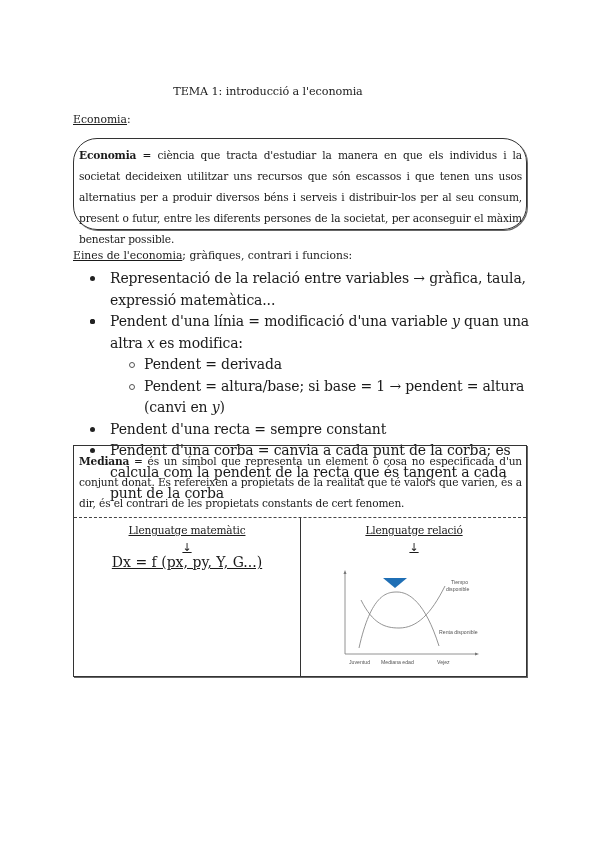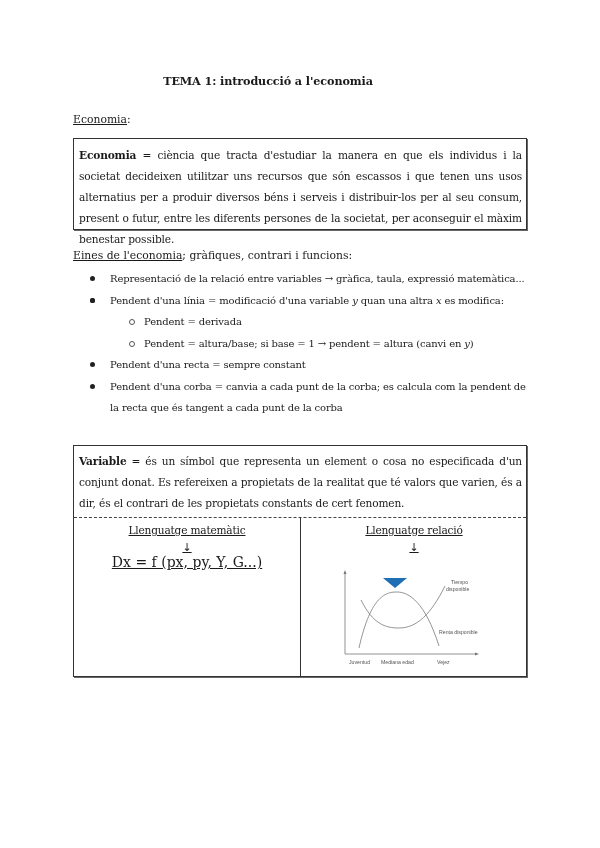--- a/index.html
+++ b/index.html
@@ -4,38 +4,38 @@
   <style>
     html, body { margin: 0; padding: 0; background: #ffffff; }
     body {
       width: 600px; height: 848px; position: relative; overflow: hidden;
       font-family: "DejaVu Serif", "Liberation Serif", serif;
       color: #1a1a1a;
       font-size: 10.6px;
     }
     .page { position: absolute; left: 0; top: 0; width: 600px; height: 848px; }
     .title {
-      position: absolute; top: 74px; left: 0; width: 536px; text-align: center;
-      font-weight: bold; font-size: 11.2px; letter-spacing: -0.1px;
+      position: absolute; top: 85px; left: 0; width: 536px; text-align: center;
+      font-weight: normal; font-size: 11.2px; letter-spacing: -0.1px;
     }
     .section-heading {
       position: absolute; left: 73px; font-size: 10.8px;
     }
     .section-heading u { text-decoration: underline; }
     .box {
       position: absolute; border: 1.5px solid #333; box-sizing: border-box;
       box-shadow: 1px 1px 0 #666;
     }
-    .box-eco { left: 73px; top: 138px; width: 454px; height: 92px; padding: 6px 4px 0 5px; }
+    .box-eco { left: 73px; top: 138px; width: 454px; height: 92px; padding: 6px 4px 0 5px; border-radius: 24px; }
     .para {
       text-align: justify; line-height: 21px; font-size: 10.6px; letter-spacing: -0.15px;
     }
     .para b { font-weight: bold; }
     .list { position: absolute; left: 73px; top: 268px; width: 460px; }
-    .li { position: relative; line-height: 21.5px; font-size: 10px; letter-spacing: -0.15px; }
+    .li { position: relative; line-height: 21.5px; font-size: 14px; letter-spacing: -0.15px; }
     .li.l1 { padding-left: 37px; }
     .li.l2 { padding-left: 71px; }
     .li .bullet {
       position: absolute; left: 17px; top: 8px; width: 5px; height: 5px; border-radius: 50%;
       background: #222;
     }
     .li.l2 .bullet {
       left: 56px; top: 8px; width: 4px; height: 4px; background: transparent; border: 1px solid #555;
     }
     .li i { font-style: italic; }
@@ -71,21 +71,21 @@
     <div class="li l1"><span class="bullet"></span><span>Representació de la relació entre variables → gràfica, taula, expressió matemàtica...</span></div>
     <div class="li l1"><span class="bullet"></span></div>
     <div class="li l1"><span class="bullet"></span><span>Pendent d'una línia = modificació d'una variable </span><i>y</i><span> quan una altra </span><i>x</i><span> es modifica:</span></div>
     <div class="li l2"><span class="bullet"></span><span>Pendent = derivada</span></div>
     <div class="li l2"><span class="bullet"></span><span>Pendent = altura/base; si base = 1 → pendent = altura (canvi en </span><i>y</i><span>)</span></div>
     <div class="li l1"><span class="bullet"></span><span>Pendent d'una recta = sempre constant</span></div>
     <div class="li l1"><span class="bullet"></span><span>Pendent d'una corba = canvia a cada punt de la corba; es calcula com la pendent de la recta que és tangent a cada punt de la corba</span></div>
   </div>
 
   <div class="box box-var">
-    <div class="var-text para"><b>Variable</b><span> = és un símbol que representa un element o cosa no especificada d'un conjunt donat. Es refereixen a propietats de la realitat que té valors que varien, és a dir, és el contrari de les propietats constants de cert fenomen.</span></div>
+    <div class="var-text para"><b>Mediana</b><span> = és un símbol que representa un element o cosa no especificada d'un conjunt donat. Es refereixen a propietats de la realitat que té valors que varien, és a dir, és el contrari de les propietats constants de cert fenomen.</span></div>
     <div class="dash"></div>
     <div class="col-divider"></div>
 
     <div class="col col-left">
       <div class="col-title">Llenguatge matemàtic</div>
       <div class="arrow-down">↓</div>
       <div class="formula">Dx = f (px, py, Y, G...)</div>
     </div>
 
     <div class="col col-right">

